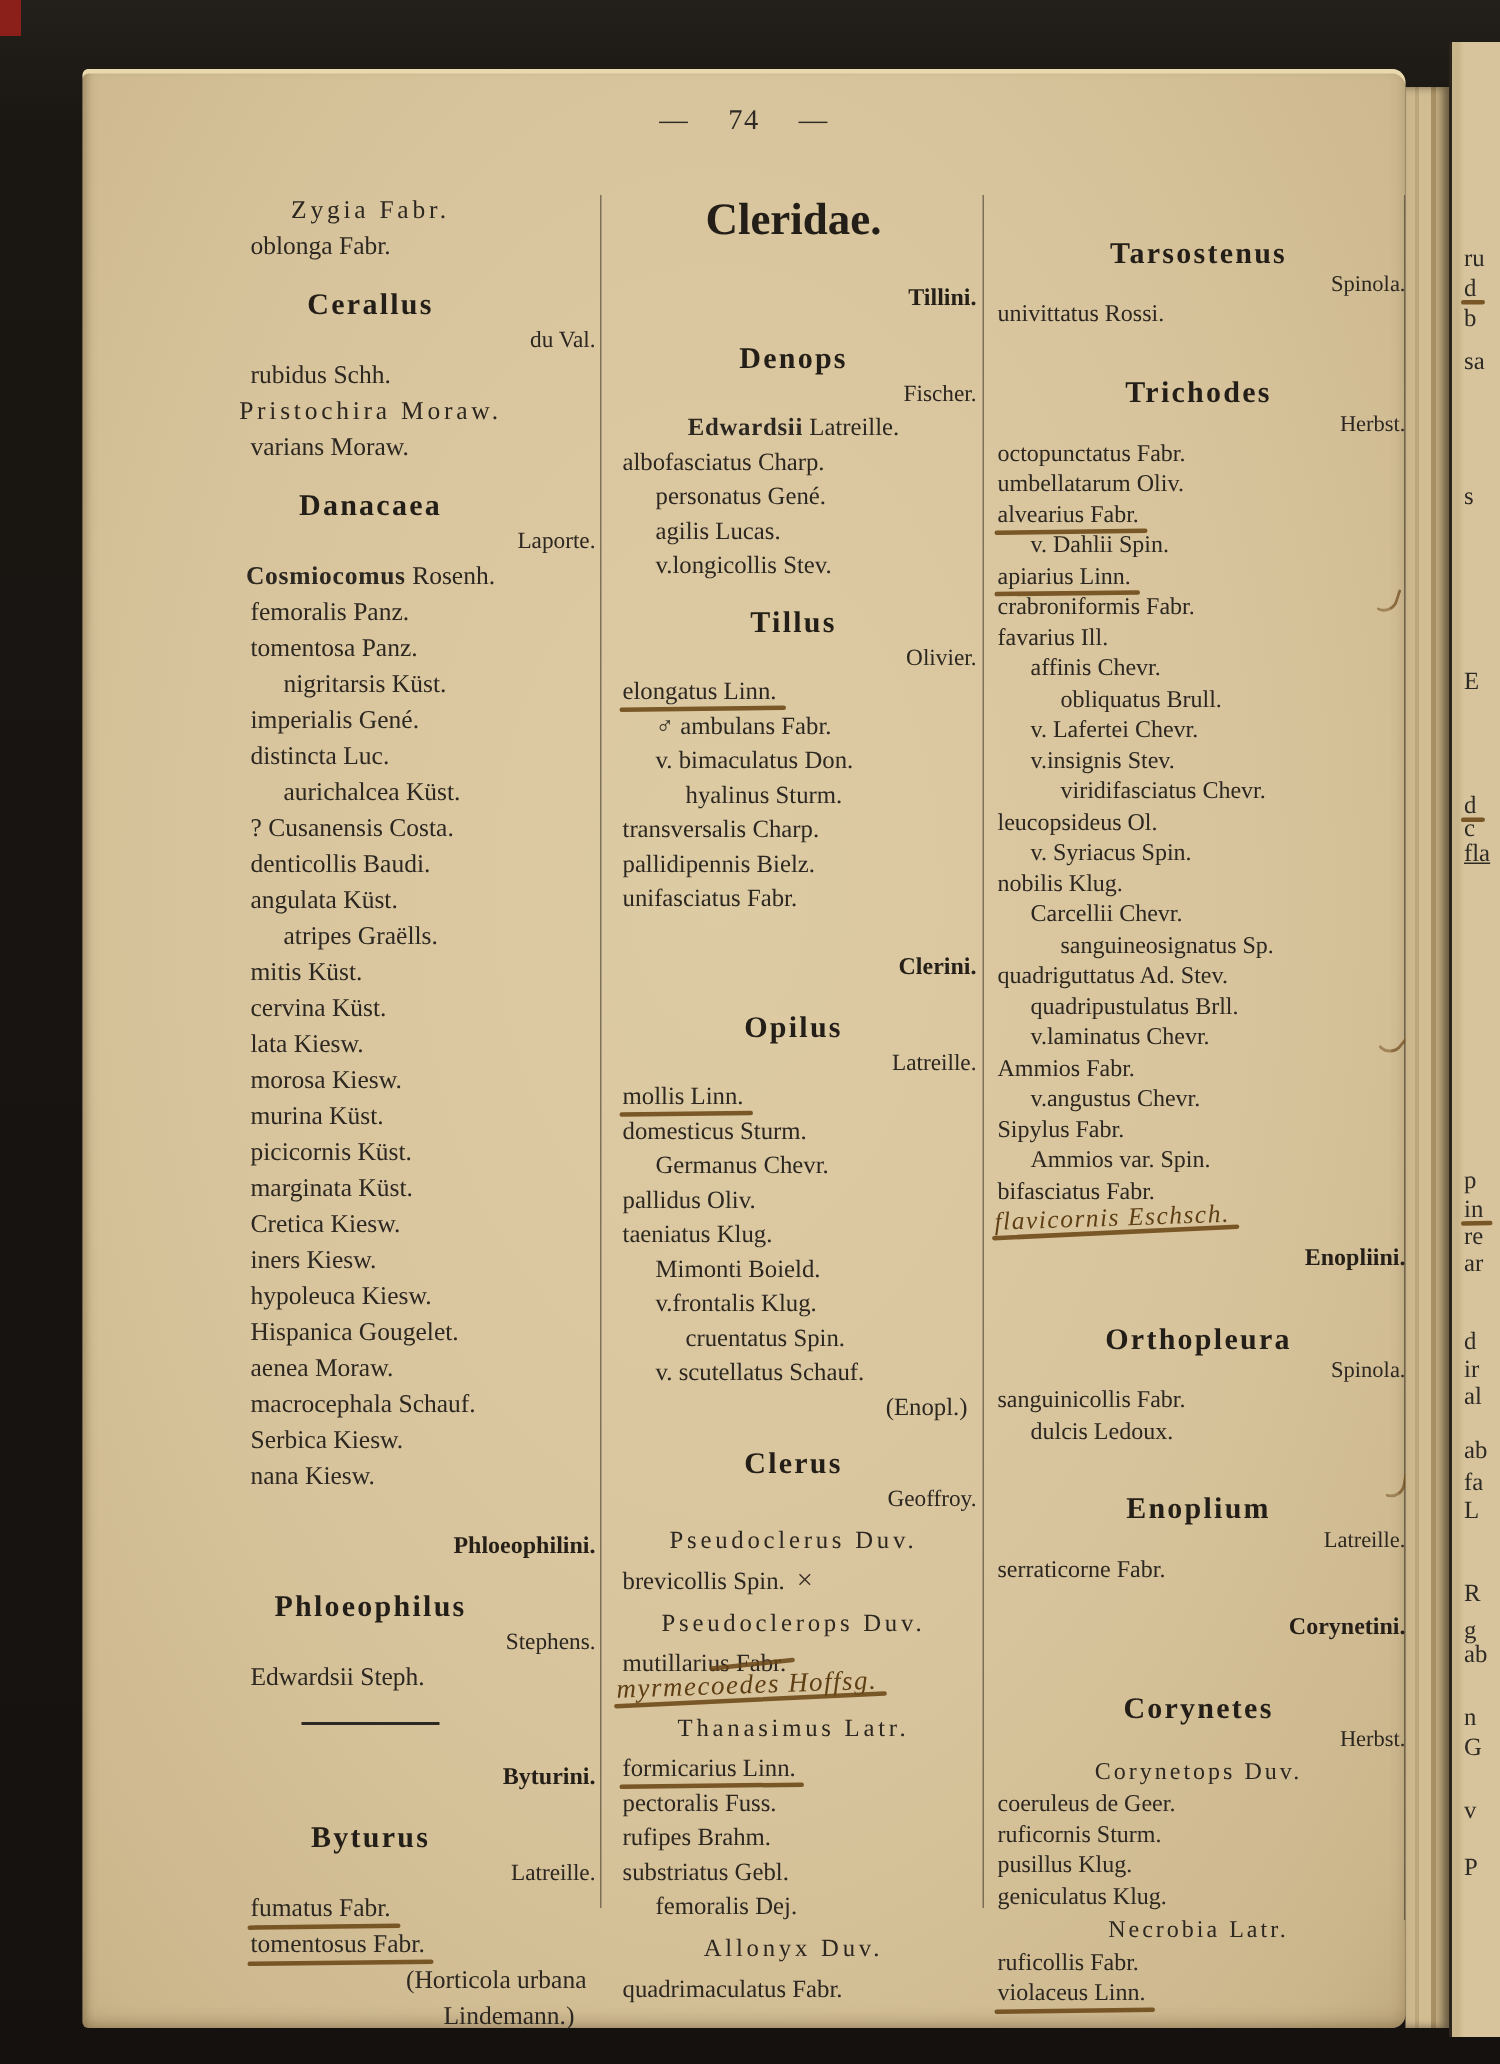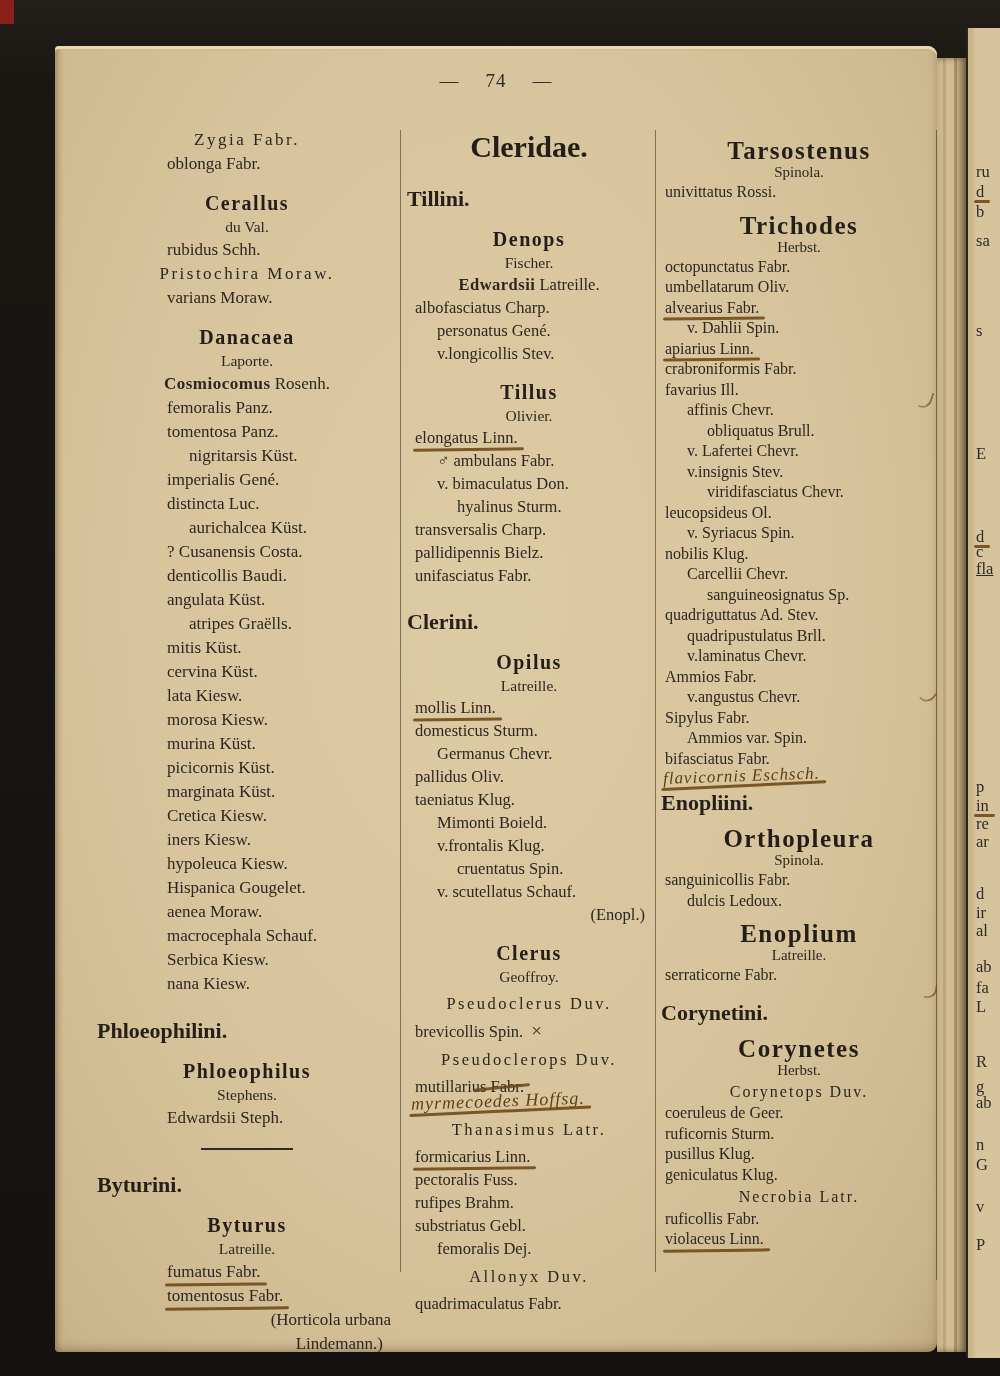--- a/index.html
+++ b/index.html
@@ -17,28 +17,28 @@
   .pageno .dash{margin:0 26px;}
   
   .col{position:absolute;top:82px;color:#2c2720;}
   .col1{left:42px;width:300px;font-size:17px;line-height:24px;}
   .col2{left:352px;width:244px;font-size:16.5px;line-height:23px;}
   .col3{left:606px;width:276px;font-size:16px;line-height:20.5px;}
   .vrule{position:absolute;top:84px;width:1px;height:1142px;background:rgba(48,42,33,.55);}
   .vr1{left:345px;} .vr2{left:600px;} .vr3{left:881px;height:1150px;}
 
   .e-family{font-size:30px;font-weight:bold;text-align:center;margin:2px 0 12px;color:#231e17;line-height:34px;}
-  .e-tribe{font-size:22px;font-weight:bold;text-align:left;color:#251f18;line-height:26px;margin:22px 0 5px;}
+  .e-tribe{font-size:16px;font-weight:bold;text-align:right;color:#251f18;line-height:26px;margin:22px 0 5px;}
   .col3 .e-tribe{margin:14px 0 3px;}
   .e-tribe.tight{margin:2px 0 2px;}
   .e-genus{font-weight:bold;text-align:center;letter-spacing:1.5px;color:#231e17;}
   .col1 .e-genus{font-size:20px;line-height:26px;margin-top:14px;}
   .col2 .e-genus{font-size:20px;line-height:26px;margin-top:14px;}
-  .col3 .e-genus{font-size:25px;line-height:24px;margin-top:11px;}
-  .e-author{text-align:center;}
+  .col3 .e-genus{font-size:20px;line-height:24px;margin-top:29px;}
+  .e-author{text-align:right;}
   .col1 .e-author{font-size:15.5px;line-height:22px;}
   .col2 .e-author{font-size:15.5px;line-height:21px;}
   .col3 .e-author{font-size:15px;line-height:19px;}
   .e-syn{text-align:center;}
   .e-syn .g{font-weight:bold;letter-spacing:.5px;}
   .e-spaced{text-align:center;letter-spacing:2.5px;}
   .col2 .e-spaced{margin:5px 0 4px;}
   .col3 .e-spaced{margin:2px 0 1px;letter-spacing:2px;}
   .e-right{text-align:right;padding-right:6px;}
   .e-right.pr2{padding-right:14px;}
@@ -137,20 +137,21 @@
         <div class="e-right pr2"><span>Lindemann.)</span></div>
       </div>
     <div class="col col2" id="col-1">
         <div class="e-family"><span>Cleridae.</span></div>
         <div class="e-tribe"><span>Tillini.</span></div>
         <div class="e-genus"><span>Denops</span></div>
         <div class="e-author"><span>Fischer.</span></div>
         <div class="e-syn"><span class="g">Edwardsii</span><span> Latreille.</span></div>
         <div class="e-sp"><span>albofasciatus Charp.</span></div>
         <div class="e-sp i1"><span>personatus Gené.</span></div>
+        <div class="e-sp i1"><span>agilis Lucas.</span></div>
         <div class="e-sp i1"><span>v.longicollis Stev.</span></div>
         <div class="e-genus"><span>Tillus</span></div>
         <div class="e-author"><span>Olivier.</span></div>
         <div class="e-sp"><span class="hu">elongatus Linn.</span></div>
         <div class="e-sp i1"><span>♂ ambulans Fabr.</span></div>
         <div class="e-sp i1"><span>v. bimaculatus Don.</span></div>
         <div class="e-sp i2"><span>hyalinus Sturm.</span></div>
         <div class="e-sp"><span>transversalis Charp.</span></div>
         <div class="e-sp"><span>pallidipennis Bielz.</span></div>
         <div class="e-sp"><span>unifasciatus Fabr.</span></div>

